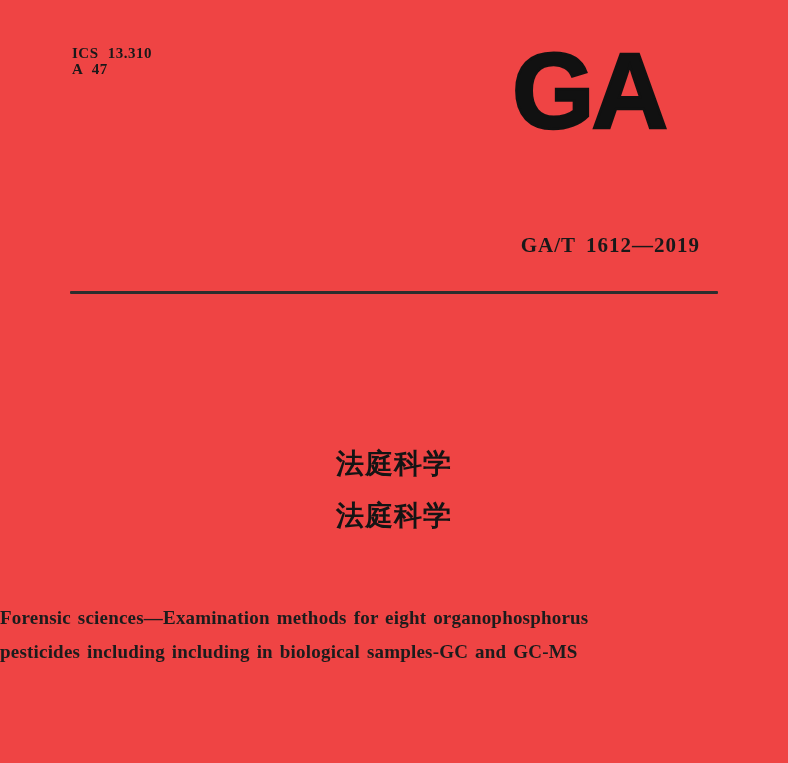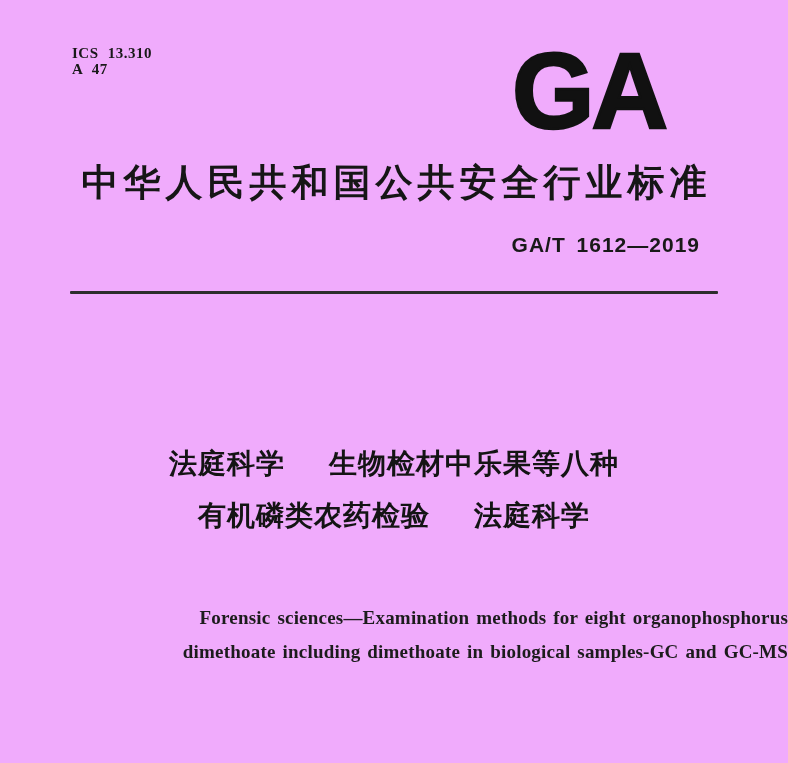--- a/index.html
+++ b/index.html
@@ -5,21 +5,21 @@
   * { margin: 0; padding: 0; box-sizing: border-box; }
   html, body { width: 788px; height: 763px; }
   body {
     font-family: "Liberation Sans", sans-serif;
     background: #f6f6f6;
   }
   .page {
     position: relative;
     width: 788px;
     height: 763px;
-    background: #f0abfc;
+    background: #ef4444;
     color: #1a1a1a;
     overflow: hidden;
   }
   
   .ics {
     position: absolute;
     left: 72px;
     top: 45px;
     font-family: "Liberation Serif", serif;
     font-weight: bold;
@@ -57,21 +57,21 @@
     letter-spacing: 5px;
     padding-left: 5px; 
     color: #161616;
     white-space: nowrap;
   }
   
   .std-code {
     position: absolute;
     top: 233px;
     right: 88px;
-    font-family: Liberation Sans, sans-serif;
+    font-family: Liberation Serif, serif;
     font-weight: bold;
     font-size: 21px;
     letter-spacing: 1px;
     word-spacing: 4px;
     color: #191919;
   }
   
   .rule {
     position: absolute;
     top: 291px;
@@ -100,21 +100,21 @@
     line-height: 52px;
     white-space: nowrap;
   }
   .title-cn .line .gap2 { display: inline-flex; gap: 44px; }
   
   .title-en {
     position: absolute;
     top: 601px;
     left: 0;
     width: 100%;
-    text-align: right;
+    text-align: left;
     font-family: "Liberation Serif", serif;
     font-weight: bold;
     font-size: 19px;
     line-height: 33.5px;
     word-spacing: 2px;
     letter-spacing: 0.2px;
     color: #1c1c1c;
     white-space: nowrap;
   }
 </style>
@@ -123,39 +123,36 @@
 
 <div class="page">
 
   <div class="ics">
     <div>ICS 13.310</div>
     <div>A 47</div>
   </div>
 
   <div class="ga-logo">GA</div>
 
-  <div class="std-name">中华人民共和国公共安全行业标准</div>
 
   <div class="std-code">GA/T 1612—2019</div>
 
   <div class="rule"></div>
 
   <div class="title-cn">
     <div class="line">
       <span class="gap2">
         <span>法庭科学</span>
-        <span>生物检材中乐果等八种</span>
       </span>
     </div>
     <div class="line">
       <span class="gap2">
-        <span>有机磷类农药检验</span>
         <span>法庭科学</span>
       </span>
     </div>
   </div>
 
   <div class="title-en">
     <div>Forensic sciences—Examination methods for eight organophosphorus</div>
-    <div>dimethoate including dimethoate in biological samples-GC and GC-MS</div>
+    <div>pesticides including including in biological samples-GC and GC-MS</div>
   </div>
 
 </div>
 
 </body></html>

